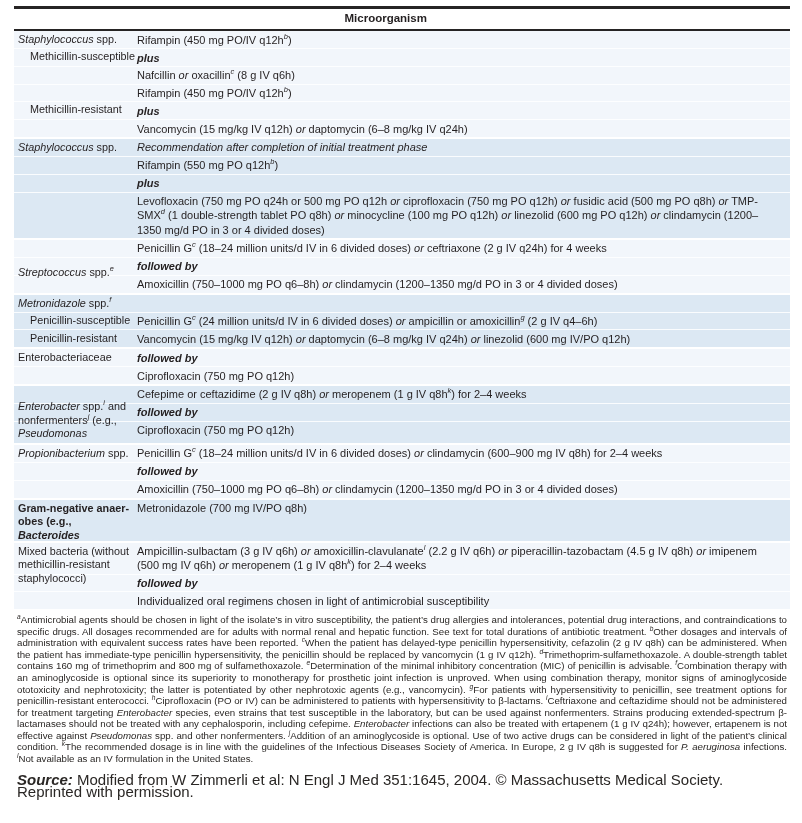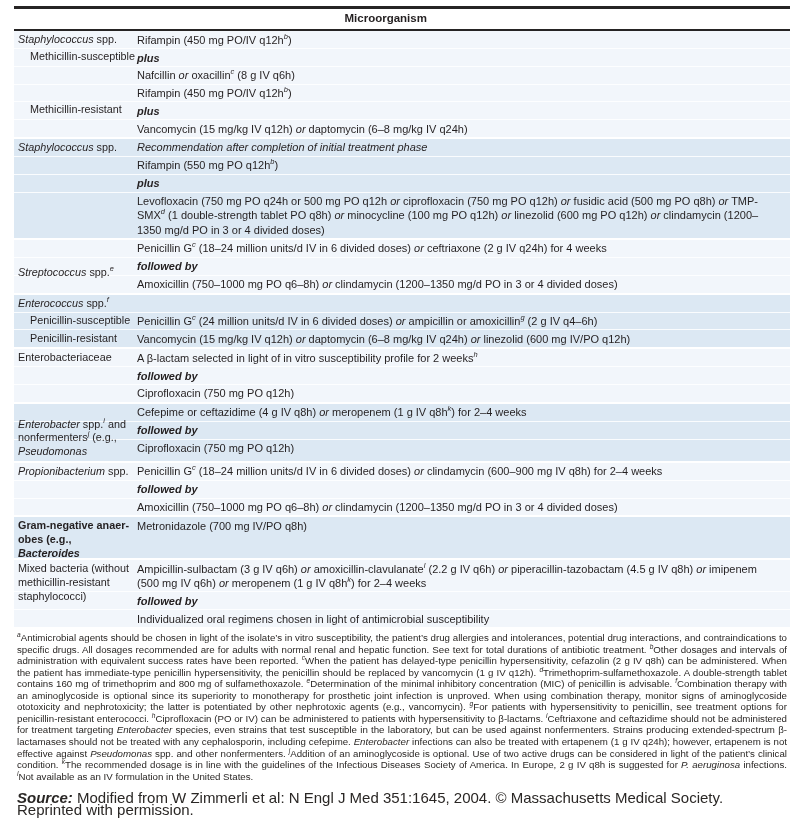--- a/index.html
+++ b/index.html
@@ -78,32 +78,31 @@
         <div class="section light">
           <div class="trow"><span><span>Penicillin G</span><sup>c</sup><span> (18–24 million units/d IV in 6 divided doses) </span><span class="it">or</span><span> ceftriaxone (2 g IV q24h) for 4 weeks</span></span></div>
           <div class="trow"><span><span class="it bd">followed by</span></span></div>
           <div class="trow"><span><span>Amoxicillin (750–1000 mg PO q6–8h) </span><span class="it">or</span><span> clindamycin (1200–1350 mg/d PO in 3 or 4 divided doses)</span></span></div>
           <div class="c1" style="top: 0px; margin-top: 24px;"><span class="it">Streptococcus</span><span> spp.</span><sup>e</sup></div>
         </div>
         <div class="section blue">
           <div class="trow"><span></span></div>
           <div class="trow"><span><span>Penicillin G</span><sup>c</sup><span> (24 million units/d IV in 6 divided doses) </span><span class="it">or</span><span> ampicillin or amoxicillin</span><sup>g</sup><span> (2 g IV q4–6h)</span></span></div>
           <div class="trow"><span><span>Vancomycin (15 mg/kg IV q12h) </span><span class="it">or</span><span> daptomycin (6–8 mg/kg IV q24h) </span><span class="it">or</span><span> linezolid (600 mg IV/PO q12h)</span></span></div>
-          <div class="c1" style="top: 0px;"><span class="it">Enterococcus</span><span> spp.</span><sup>f</sup></div>
+          <div class="c1" style="top: 0px;"><span class="it">Metronidazole</span><span> spp.</span><sup>f</sup></div>
           <div class="c1 indent" style="top: 17px;"><span>Penicillin-susceptible</span></div>
           <div class="c1 indent" style="top: 35px;"><span>Penicillin-resistant</span></div>
         </div>
         <div class="section light">
-          <div class="trow"><span><span>A β-lactam selected in light of in vitro susceptibility profile for 2 weeks</span><sup>h</sup></span></div>
           <div class="trow"><span><span class="it bd">followed by</span></span></div>
           <div class="trow"><span><span>Ciprofloxacin (750 mg PO q12h)</span></span></div>
           <div class="c1" style="top: 0px;"><span>Enterobacteriaceae</span></div>
         </div>
         <div class="section blue" style="min-height: 57px;">
-          <div class="trow"><span><span>Cefepime or ceftazidime (4 g IV q8h) </span><span class="it">or</span><span> meropenem (1 g IV q8h</span><sup>k</sup><span>) for 2–4 weeks</span></span></div>
+          <div class="trow"><span><span>Cefepime or ceftazidime (2 g IV q8h) </span><span class="it">or</span><span> meropenem (1 g IV q8h</span><sup>k</sup><span>) for 2–4 weeks</span></span></div>
           <div class="trow"><span><span class="it bd">followed by</span></span></div>
           <div class="trow"><span><span>Ciprofloxacin (750 mg PO q12h)</span></span></div>
           <div class="c1" style="top: 12px;"><span class="it">Enterobacter</span><span> spp.</span><sup>i</sup><span> and nonfermenters</span><sup>j</sup><span> (e.g., </span><span class="it">Pseudomonas aeruginosa</span><span>)</span></div>
         </div>
         <div class="section light">
           <div class="trow"><span><span>Penicillin G</span><sup>c</sup><span> (18–24 million units/d IV in 6 divided doses) </span><span class="it">or</span><span> clindamycin (600–900 mg IV q8h) for 2–4 weeks</span></span></div>
           <div class="trow"><span><span class="it bd">followed by</span></span></div>
           <div class="trow"><span><span>Amoxicillin (750–1000 mg PO q6–8h) </span><span class="it">or</span><span> clindamycin (1200–1350 mg/d PO in 3 or 4 divided doses)</span></span></div>
           <div class="c1" style="top: 0px;"><span class="it">Propionibacterium</span><span> spp.</span></div>
         </div>

